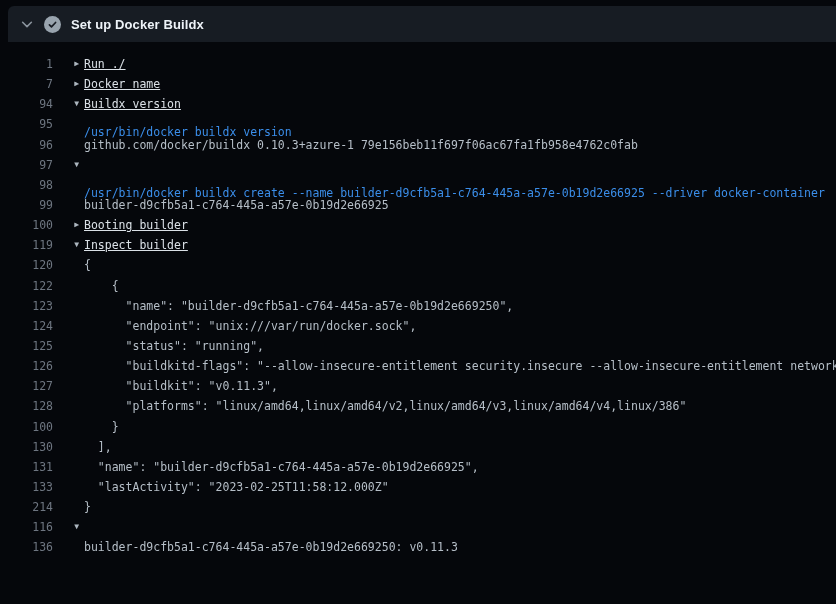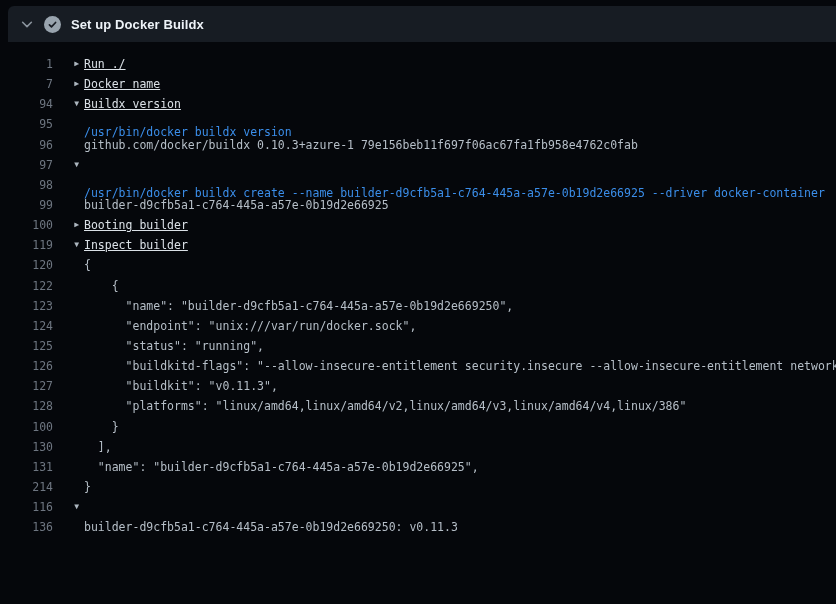--- a/index.html
+++ b/index.html
@@ -202,20 +202,25 @@
     <span class="text output">  ],</span>
   </div>
 
   <div class="row">
     <span class="num">131</span>
     <span class="gutter"></span>
     <span class="text output">  "name": "builder-d9cfb5a1-c764-445a-a57e-0b19d2e66925",</span>
   </div>
 
 
+  <div class="row">
+    <span class="num">133</span>
+    <span class="gutter"></span>
+    <span class="text output">  "lastActivity": "2023-02-25T11:58:12.000Z"</span>
+  </div>
 
   <div class="row">
     <span class="num">214</span>
     <span class="gutter"></span>
     <span class="text output">}</span>
   </div>
 
   <div class="row">
     <span class="num">116</span>
     <span class="gutter"><span class="arrow">▼</span></span>

